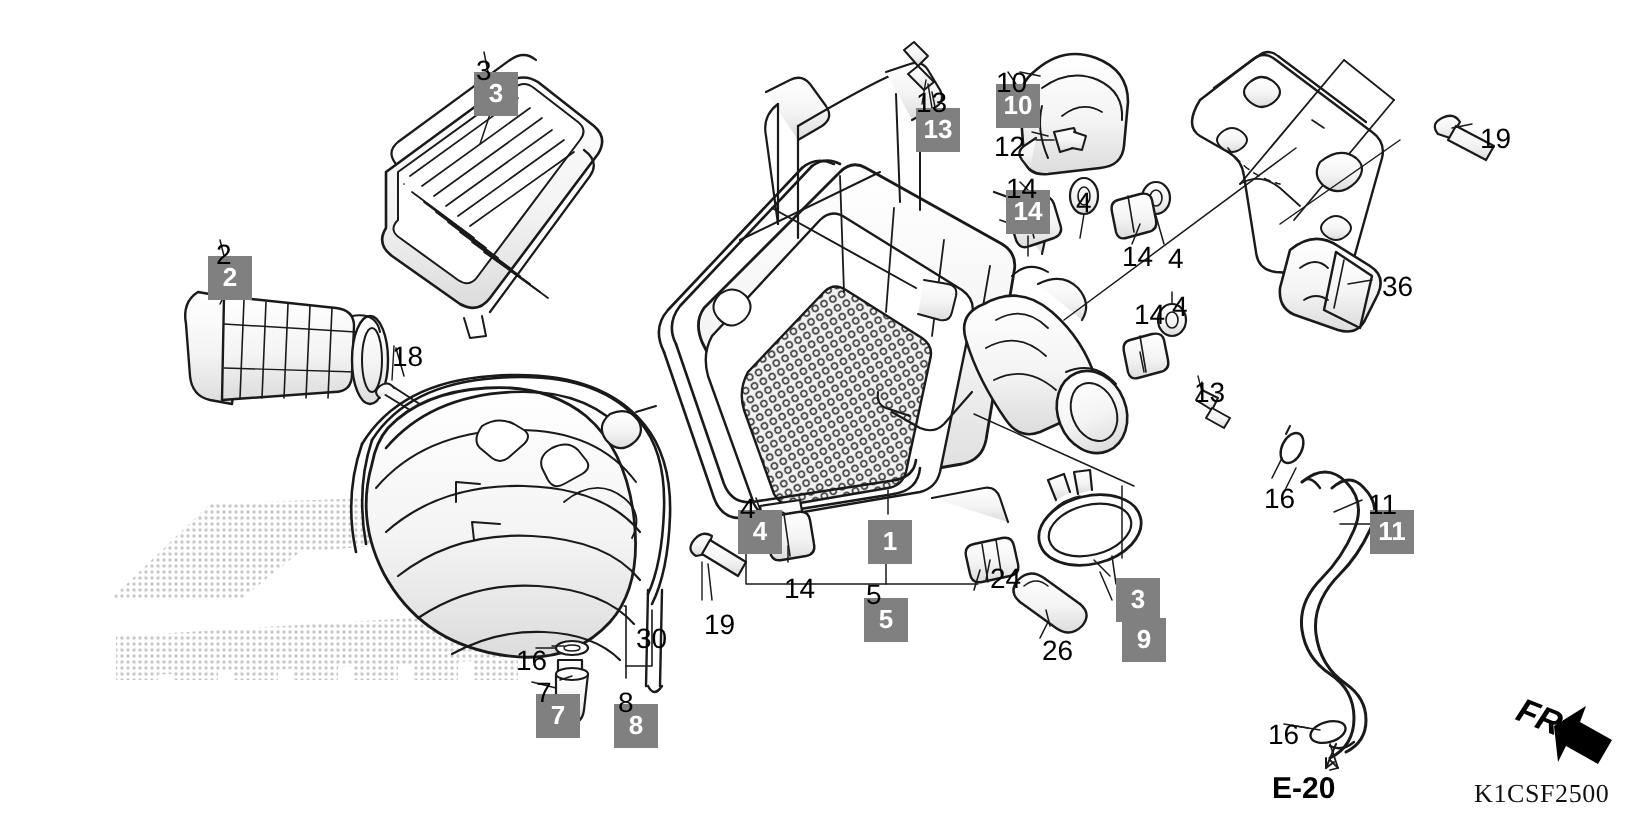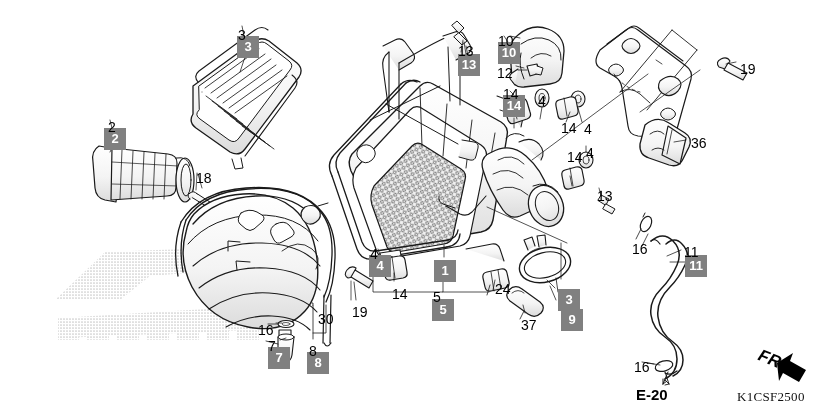--- a/index.html
+++ b/index.html
@@ -496,21 +496,21 @@
   <div class="num" style="left:691px;top:136px">36</div>
   <div class="num" style="left:597px;top:189px">13</div>
   <div class="num" style="left:632px;top:242px">16</div>
   <div class="num" style="left:684px;top:245px">11</div>
   <div class="num" style="left:634px;top:360px">16</div>
   <div class="num" style="left:370px;top:247px">4</div>
   <div class="num" style="left:392px;top:287px">14</div>
   <div class="num" style="left:352px;top:305px">19</div>
   <div class="num" style="left:433px;top:290px">5</div>
   <div class="num" style="left:495px;top:282px">24</div>
-  <div class="num" style="left:521px;top:318px">37</div>
+  <div class="num" style="left:521px;top:318px">26</div>
   <div class="num" style="left:318px;top:312px">30</div>
   <div class="num" style="left:258px;top:323px">16</div>
   <div class="num" style="left:268px;top:339px">7</div>
   <div class="num" style="left:309px;top:344px">8</div>
 
   <div class="ref" style="left:636px;top:386px">E-20</div>
   <div class="fr" style="left:758px;top:350px">FR.</div>
   <div class="code" style="left:737px;top:389px">K1CSF2500</div>
 
 </div>

